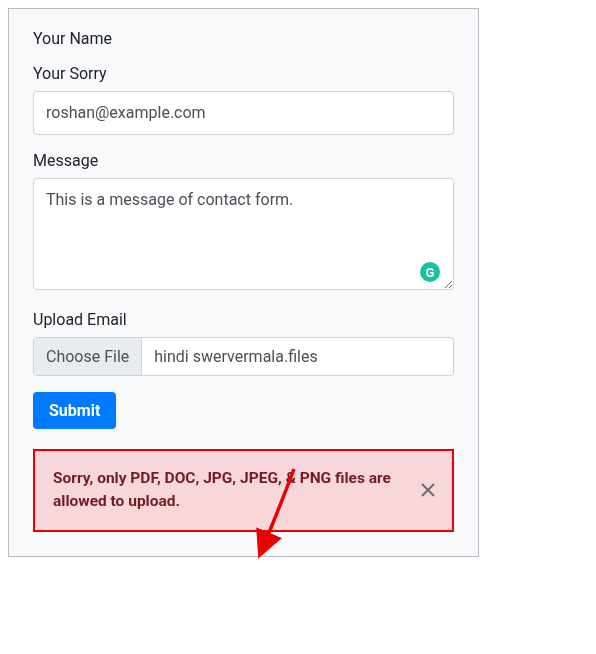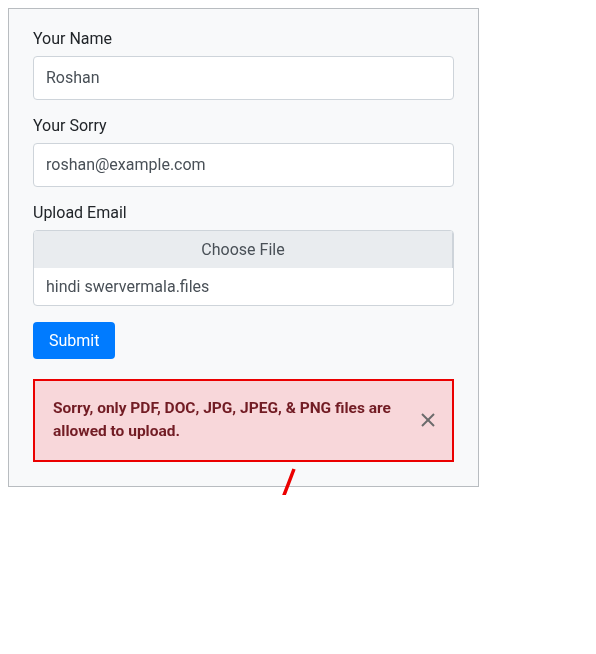--- a/index.html
+++ b/index.html
@@ -63,21 +63,20 @@
       font-size: 13px;
       font-weight: bold;
       pointer-events: none;
     }
     .file-input-group {
       display: flex;
       border: 1px solid #ced4da;
       border-radius: 4px;
       overflow: hidden;
       background: #fff;
-      flex-direction: column;
     }
     .file-input-button {
       background: #e9ecef;
       border: none;
       border-right: 1px solid #ced4da;
       padding: 9px 12px;
       font-size: 16px;
       color: #495057;
       cursor: pointer;
       font-family: inherit;
@@ -90,20 +89,21 @@
     }
     .btn-submit {
       background: #007bff;
       color: #fff;
       border: none;
       padding: 9px 16px;
       font-size: 16px;
       border-radius: 4px;
       cursor: pointer;
       font-family: inherit;
+      font-weight: bold;
     }
     .alert-error {
       margin-top: 20px;
       border: 2px solid #eb0000;
       background: #f8d7da;
       color: #721c24;
       padding: 16px 44px 16px 18px;
       border-radius: 0;
       position: relative;
       font-weight: 700;
@@ -133,28 +133,34 @@
       top: 455px;
     }
   </style>
 </head>
 <body>
 
 <div class="form-container">
 
   <div class="form-group">
     <label class="form-label">Your Name</label>
-    <input type="text" class="form-control" value="Roshan" style="">
   </div>
 
   <div class="form-group">
     <label class="form-label">Your Sorry</label>
     <input type="text" class="form-control" value="roshan@example.com" style="">
   </div>
 
+  <div class="form-group">
+    <label class="form-label">Message</label>
+    <div class="textarea-wrap">
+      <textarea class="form-control" style="">This is a message of contact form.</textarea>
+      <div class="grammarly-badge">G</div>
+    </div>
+  </div>
 
   <div class="form-group">
     <label class="form-label">Upload Email</label>
     <div class="file-input-group">
       <button type="button" class="file-input-button">Choose File</button>
       <div class="file-input-name">hindi swervermala.files</div>
     </div>
   </div>
 
   <button class="btn-submit">Submit</button>

